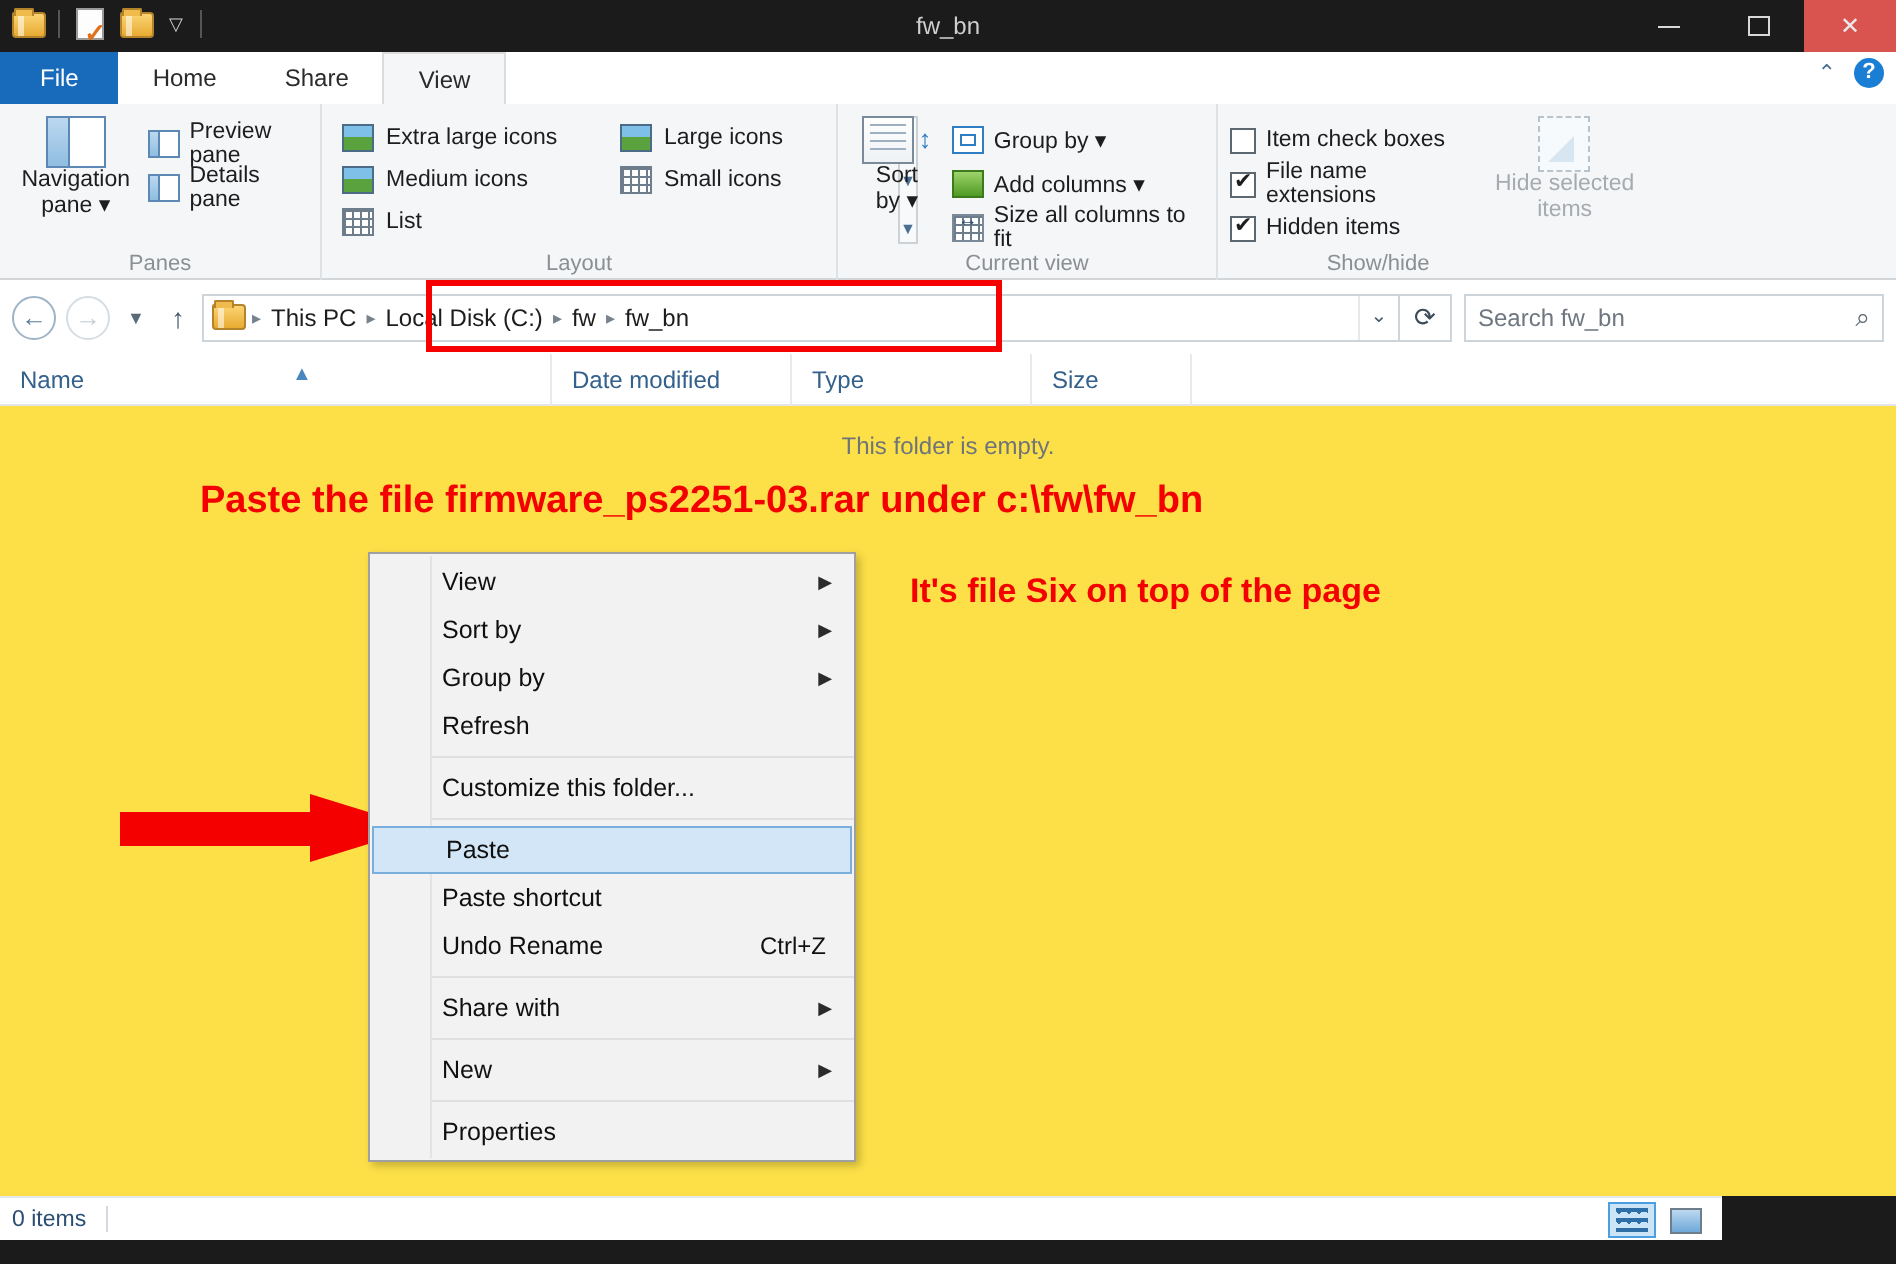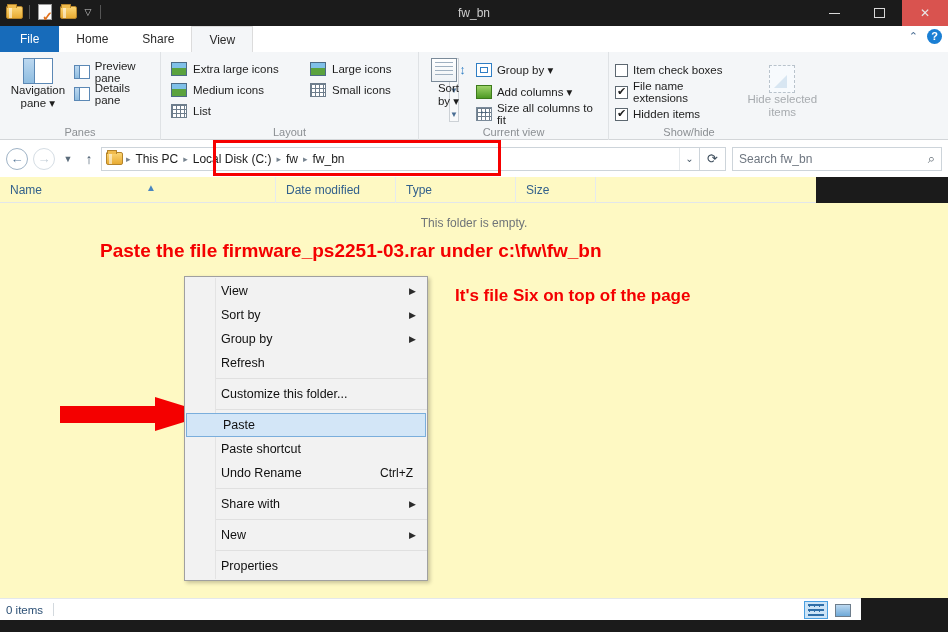--- a/index.html
+++ b/index.html
@@ -137,21 +137,21 @@
   .ico-sizefit { background: #fff; border-color: #7a8a99; }
   .ico-sizefit:after { content:"↔"; position:absolute; left:2px; top:-3px; font-size:10px; color:#2f4f6f; }
 
   .chk {
     width: 13px; height: 13px; border: 1px solid #5c6770; background: #fff; flex: 0 0 13px;
     position: relative;
   }
   .chk.on:after {
     content: "✔"; position: absolute; left: 1px; top: -2px; font-size: 11px; color: #1d1d1d; line-height: 13px;
   }
-  .hidesel { width: 84px; color: #a7abaf; justify-content: center; }
+  .hidesel { width: 84px; color: #a7abaf; }
   .hidesel-icon {
     width: 26px; height: 28px; border: 1px dashed #b9c3cc; background: #f7fafd;
     position: relative;
   }
   .hidesel-icon:after {
     content:""; position:absolute; left:4px; bottom:4px; width:0; height:0;
     border-left: 13px solid transparent; border-bottom: 13px solid #d8e6f2;
   }
   .opt-icon {
     width: 28px; height: 26px; border: 1px solid #6d7d8c; background: #fff; position: relative;
@@ -196,35 +196,35 @@
   }
   .searchbox {
     width: 210px; height: 24px; margin-left: 6px; border: 1px solid #cdd4da; background: #fff;
     display: flex; align-items: center; padding: 0 6px; font-size: 12px; color: #6e7680;
     justify-content: space-between;
   }
   .mag { color: #5c6770; font-size: 13px; }
 
   
   .colhdr {
-    position: absolute; left: 0; top: 177px; width: 816px; height: 26px;
-    background: #fef9c3; border-bottom: 1px solid #e2e6ea; display: flex; font-size: 12px; color: #33618c;
+    position: absolute; left: 0; top: 177px; width: 948px; height: 26px;
+    background: #ffffff; border-bottom: 1px solid #e2e6ea; display: flex; font-size: 12px; color: #33618c;
   }
   .col { height: 26px; line-height: 26px; padding-left: 10px; border-right: 1px solid #e6eaed; position: relative; }
   .c-name { width: 276px; }
   .c-date { width: 120px; }
   .c-type { width: 120px; }
   .c-size { width: 80px; }
   .sortcaret {
     position: absolute; left: 146px; top: -2px; color: #4a86c0; font-size: 10px;
   }
 
   
   .filelist {
-    position: absolute; left: 0; top: 203px; width: 948px; height: 395px; background: #fef9c3;
+    position: absolute; left: 0; top: 203px; width: 948px; height: 395px; background: #fde047;
   }
   .empty-msg {
     position: absolute; left: 0; top: 13px; width: 948px; text-align: center;
     font-size: 12px; color: #6f7479;
   }
   .ann1 {
     position: absolute; left: 100px; top: 240px;
     font-size: 19px; font-weight: bold; color: #f40000; white-space: nowrap;
   }
   .ann2 {

